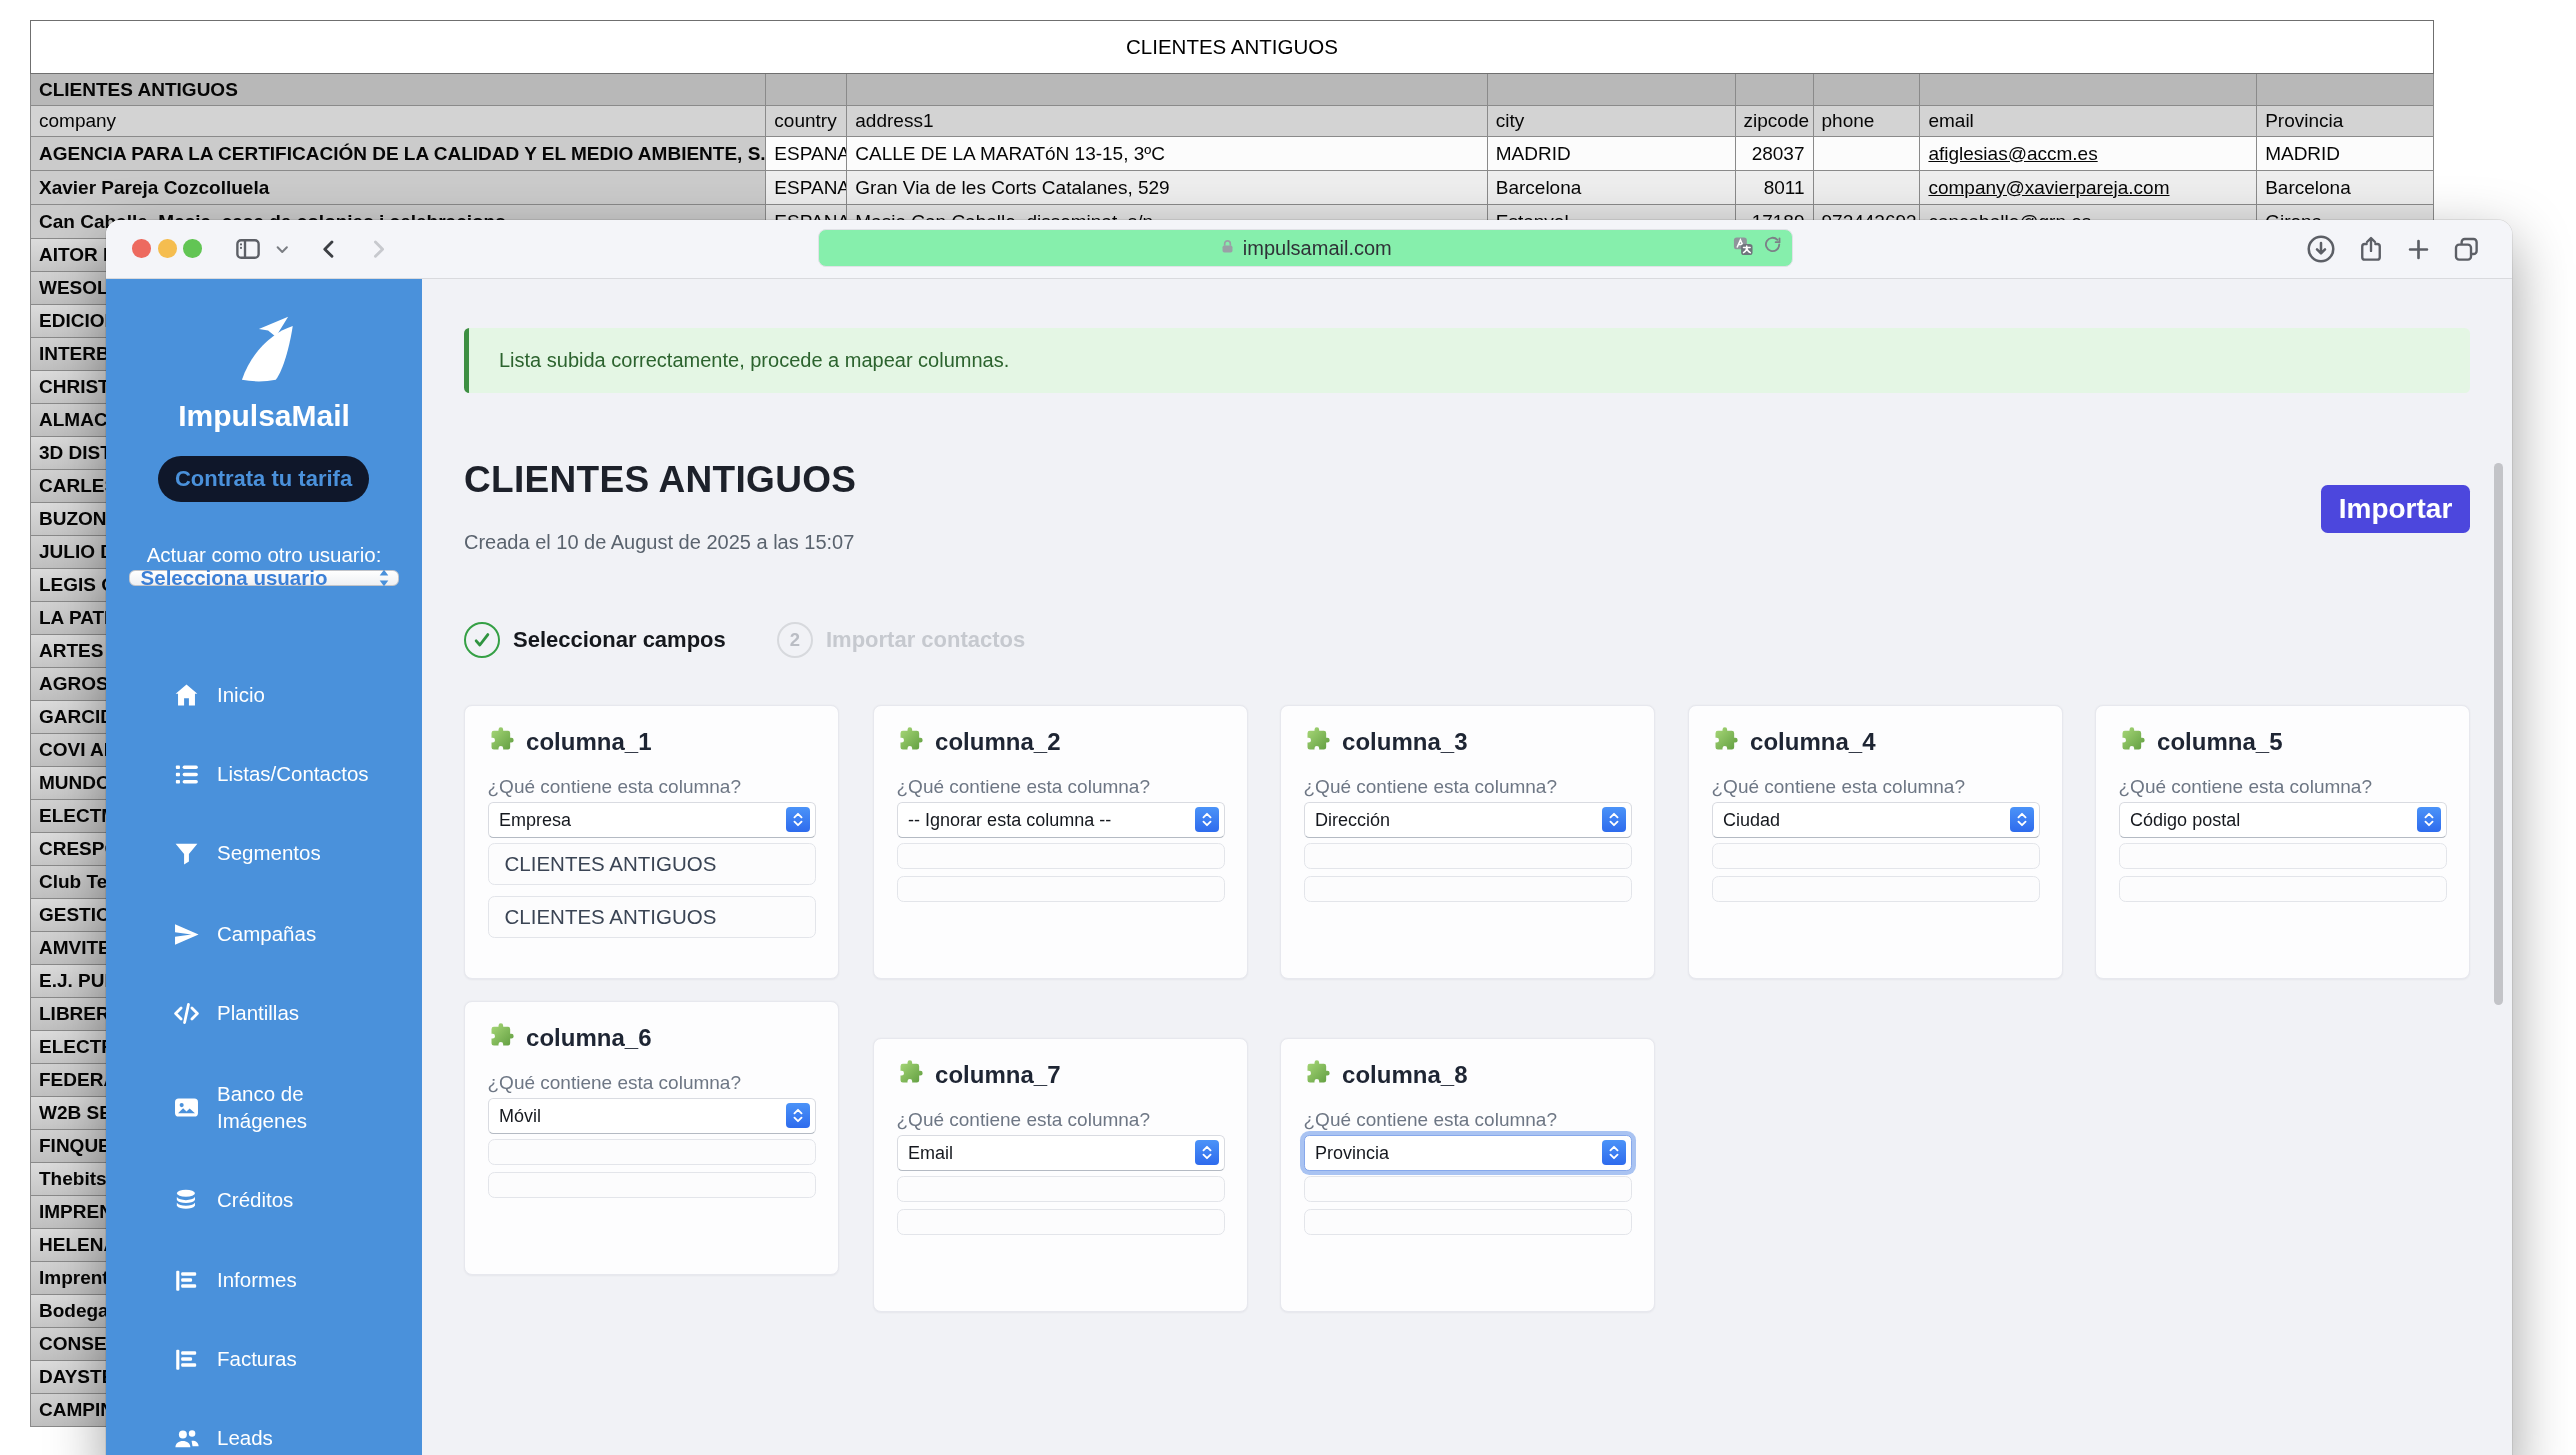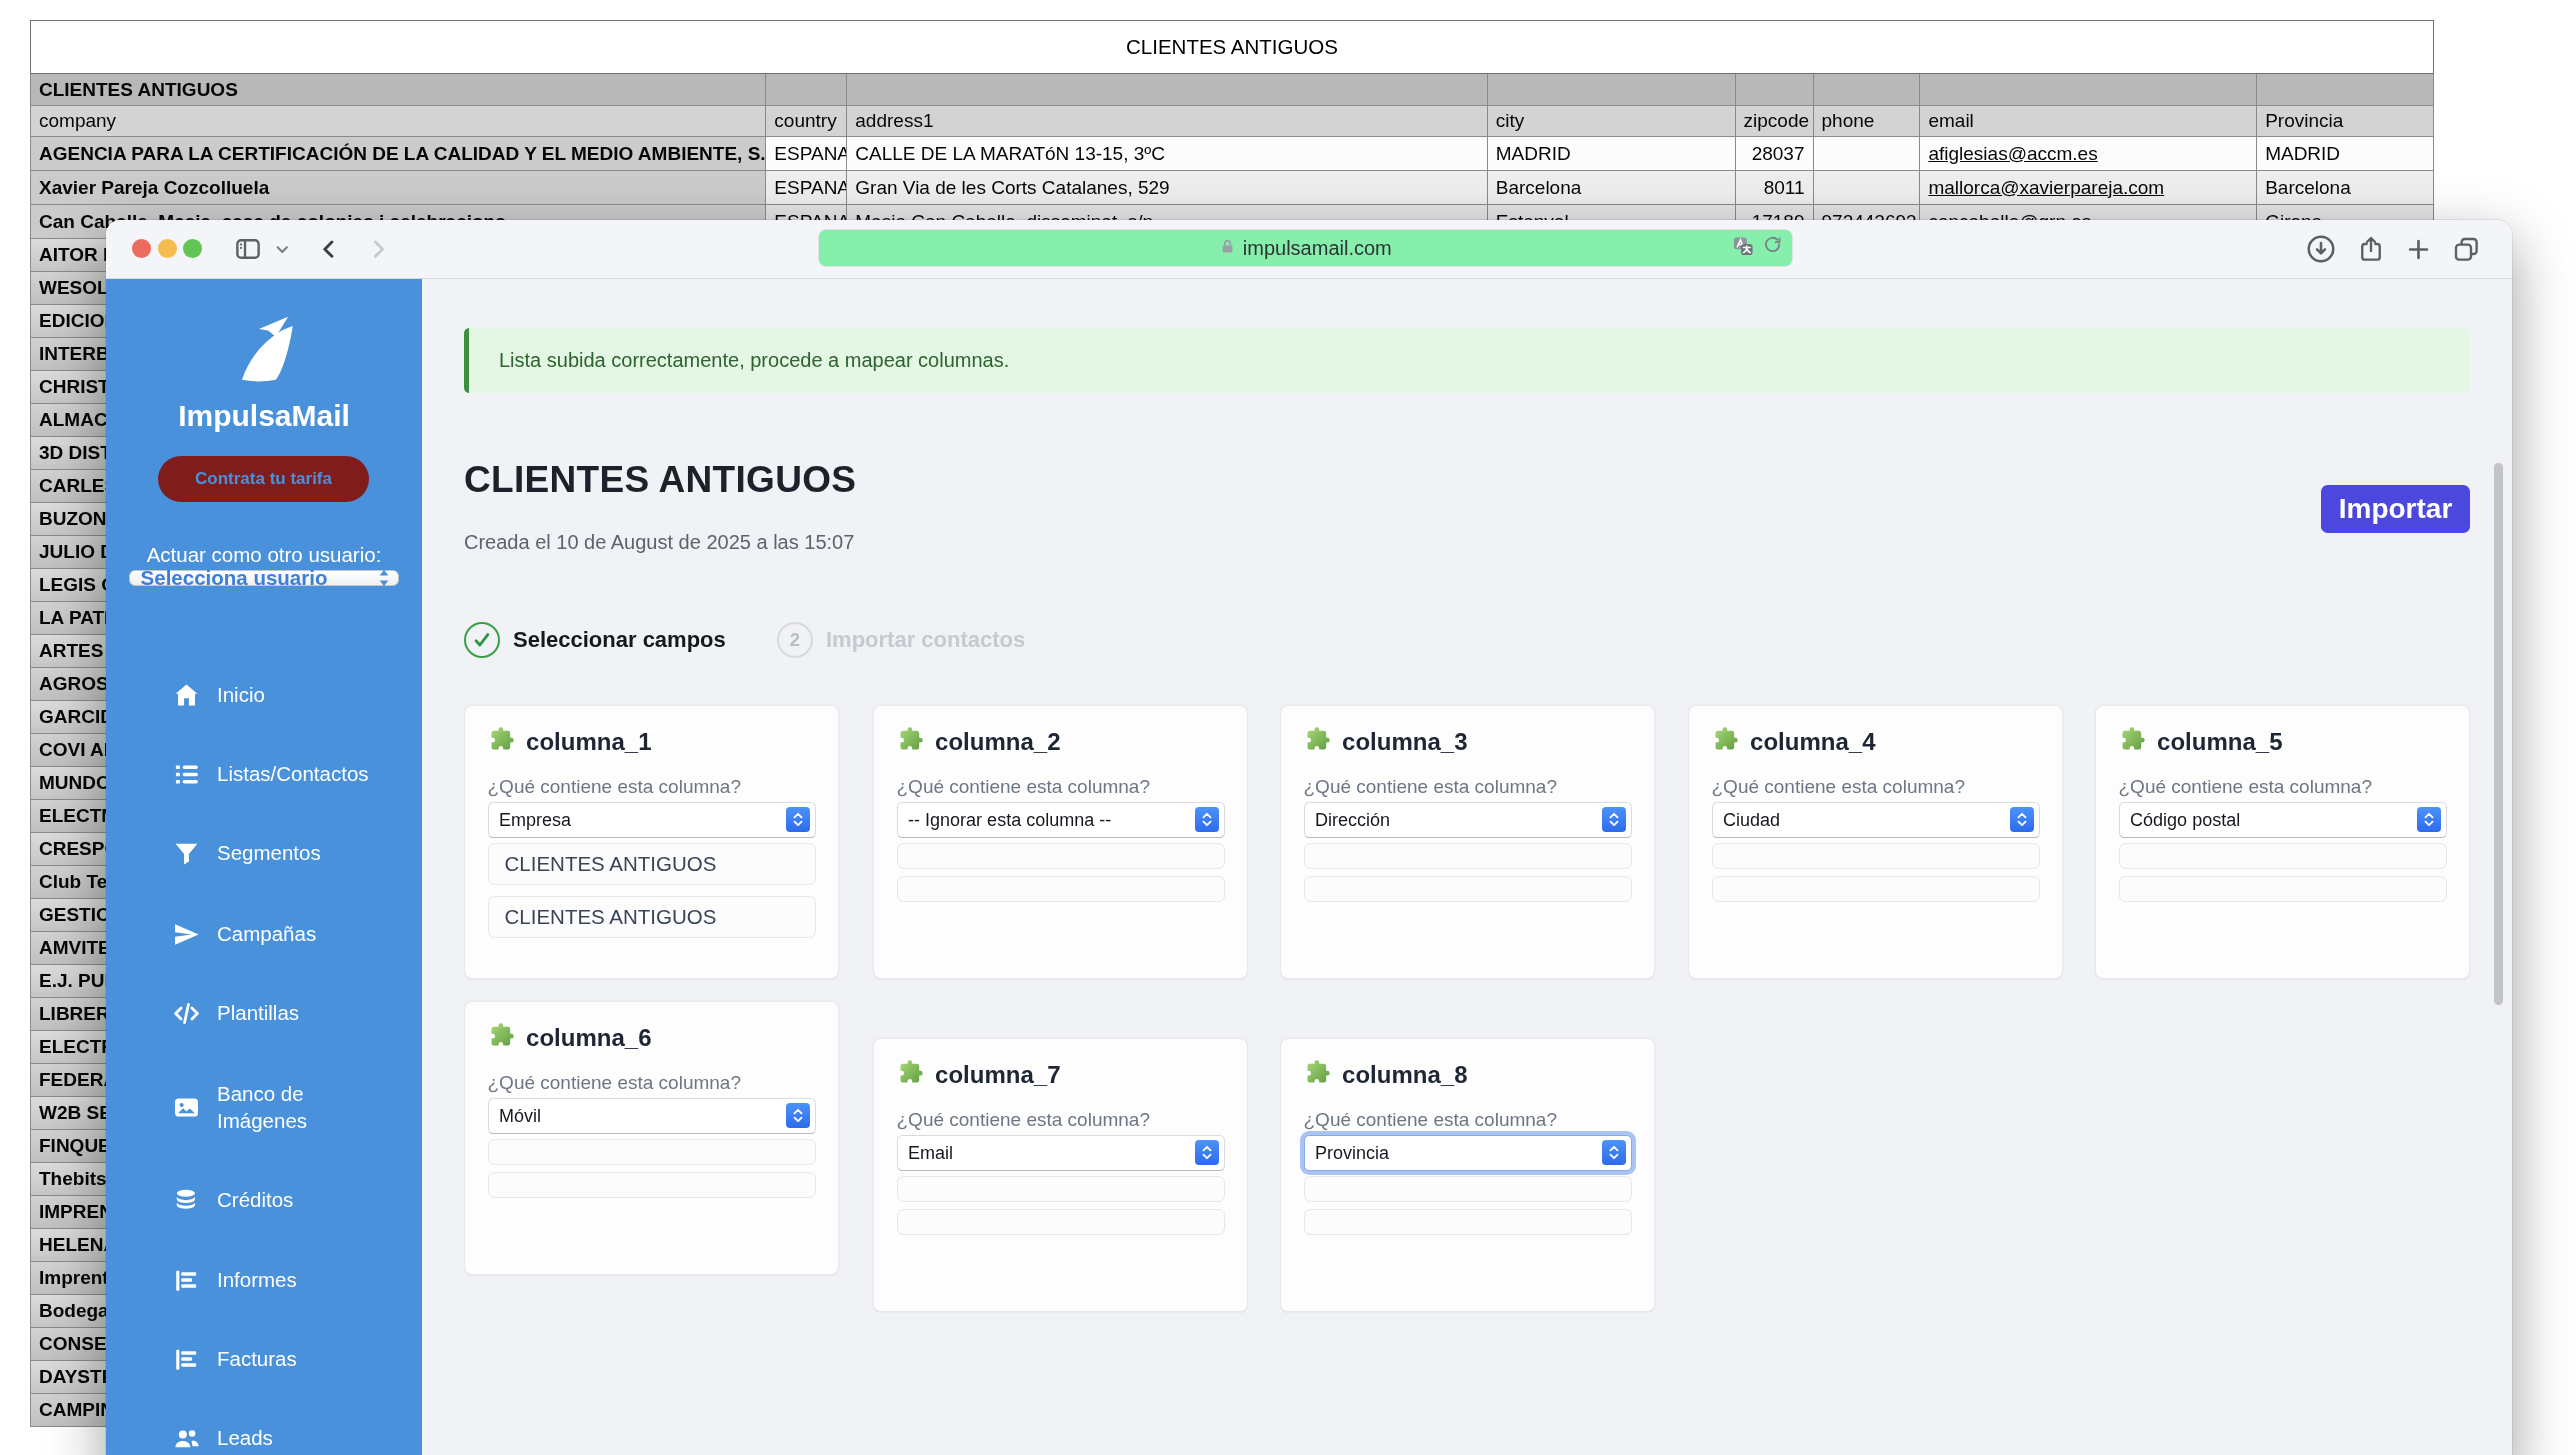--- a/index.html
+++ b/index.html
@@ -34,22 +34,22 @@
         border:0.7px solid #e1e2e7;border-radius:8px;display:flex;align-items:center;justify-content:center;
         gap:6.6px;font-size:20px;color:#2f3237;box-sizing:border-box}
   .addr-right{position:absolute;right:9.3px;top:0;height:37px;display:flex;align-items:center;gap:8px}
 
   .wbody{position:absolute;top:59px;left:0;right:0;bottom:0}
 
   
   .sidebar{position:absolute;left:0;top:0;bottom:0;width:316px;background:#4a91db;color:#fff;overflow:hidden}
   .logo{position:absolute;left:118px;top:30px;width:79px;height:77px}
   .brand{position:absolute;left:0;right:0;top:120px;text-align:center;font-size:30px;font-weight:700}
-  .cta{position:absolute;left:52px;top:177px;width:211px;height:46px;border-radius:23px;background:#7f1d1d;
-       color:#4a91db;font-size:17px;font-weight:700;display:flex;align-items:center;justify-content:center;cursor:pointer}
+  .cta{position:absolute;left:52px;top:177px;width:211px;height:46px;border-radius:23px;background:#0f172a;
+       color:#4a91db;font-size:22px;font-weight:700;display:flex;align-items:center;justify-content:center;cursor:pointer}
   .imp-label{position:absolute;left:0;right:0;top:264px;text-align:center;font-size:20.5px}
   .user-select{position:absolute;left:23px;top:291px;width:270px;height:16px;box-sizing:border-box;
        background:linear-gradient(#ffffff,#eef0f3);border:0.7px solid #c2c4c9;border-radius:6px;
        display:flex;align-items:center;padding-left:10.6px;font-size:20.5px;font-weight:700;color:#3b7fd6}
   .user-select svg{position:absolute;right:8px}
   .nav-item{position:absolute;left:66px;display:flex;align-items:center;gap:16px;height:40px;cursor:pointer}
   .nav-item .ic{width:29px;height:29px;flex:0 0 29px}
   .nav-item .lbl{font-size:20.5px;color:#fff;line-height:26.4px;white-space:pre-line}
   .nav-two{width:165px;white-space:normal}
 
@@ -126,21 +126,21 @@
         <div class="bt-cell mail" style="width: 337px; background: rgb(252, 252, 252);">afiglesias@accm.es</div>
         <div class="bt-cell" style="width: 177px; background: rgb(252, 252, 252);">MADRID</div>
       </div>
       <div class="bt-row bt-data">
         <div class="bt-cell c-company" style="width: 736px;">Xavier Pareja Cozcolluela</div>
         <div class="bt-cell" style="width: 81px; background: rgb(238, 238, 238);">ESPANA</div>
         <div class="bt-cell" style="width: 641px; background: rgb(238, 238, 238);">Gran Via de les Corts Catalanes, 529</div>
         <div class="bt-cell" style="width: 248px; background: rgb(238, 238, 238);">Barcelona</div>
         <div class="bt-cell num" style="width: 78px; background: rgb(238, 238, 238);">8011</div>
         <div class="bt-cell" style="width: 107px; background: rgb(238, 238, 238);"></div>
-        <div class="bt-cell mail" style="width: 337px; background: rgb(238, 238, 238);">mallorca@xavierpareja.com</div>
+        <div class="bt-cell mail" style="width: 337px; background: rgb(238, 238, 238);">company@xavierpareja.com</div>
         <div class="bt-cell" style="width: 177px; background: rgb(238, 238, 238);">Barcelona</div>
       </div>
       <div class="bt-row bt-data">
         <div class="bt-cell c-company" style="width: 736px;">Can Caballe, Masia, casa de colonies i celebracions</div>
         <div class="bt-cell" style="width: 81px; background: rgb(228, 228, 228);">ESPANA</div>
         <div class="bt-cell" style="width: 641px; background: rgb(228, 228, 228);">Masia Can Caballe, disseminat, s/n</div>
         <div class="bt-cell" style="width: 248px; background: rgb(228, 228, 228);">Estanyol</div>
         <div class="bt-cell num" style="width: 78px; background: rgb(228, 228, 228);">17189</div>
         <div class="bt-cell" style="width: 107px; background: rgb(228, 228, 228);">972442693 0</div>
         <div class="bt-cell mail" style="width: 337px; background: rgb(228, 228, 228);">cancaballe@grn.es</div>

